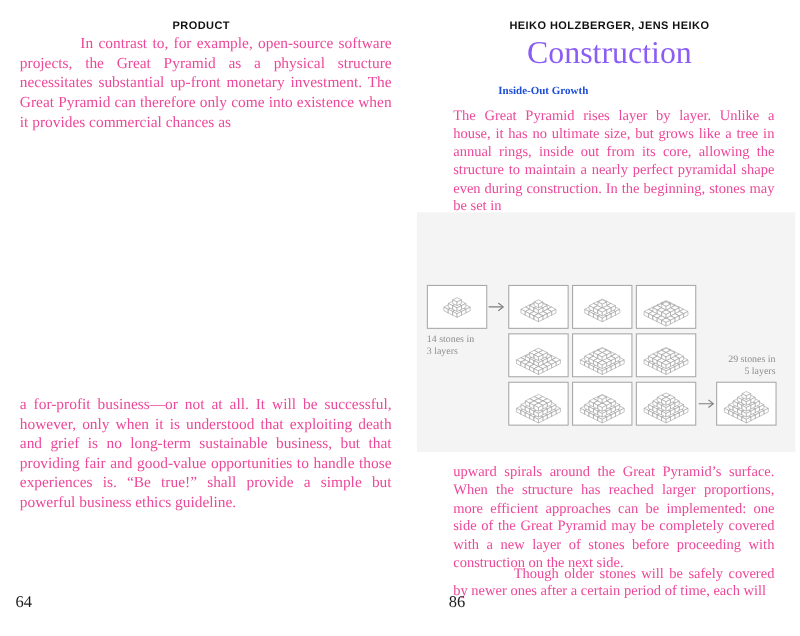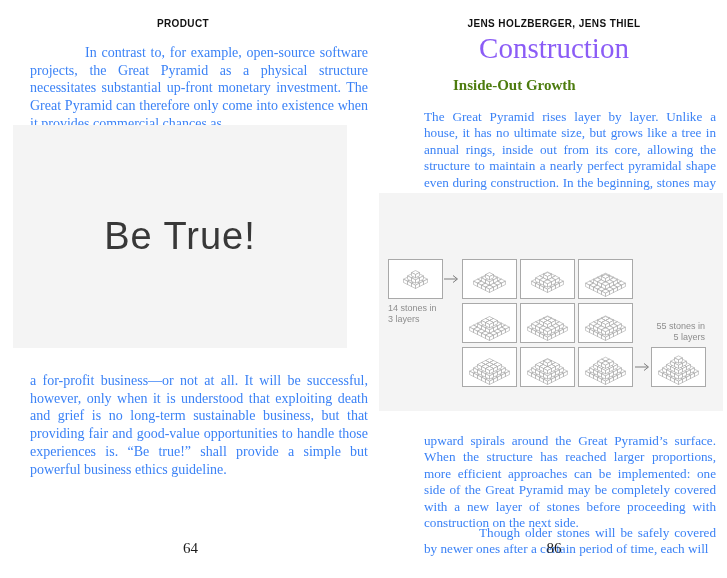--- a/index.html
+++ b/index.html
@@ -10,94 +10,91 @@
   .page{position:absolute;top:0;height:578px;}
   .page-left{left:0;width:363px;}
   .page-right{left:363px;width:364px;}
 
   .running-head{
     position:absolute;text-align:center;
     font-family:"Liberation Sans", sans-serif;font-weight:bold;
     font-size:10px;letter-spacing:.4px;color:#111;
   }
   .body-par{
-    position:absolute;margin:16px;text-align:justify;
-    font-size:14px;line-height:17.7px;color:#3b82f6;
+    position:absolute;margin:4px;text-align:justify;
+    font-size:14px;line-height:17.7px;color:#ec4899;
   }
   .indent{text-indent:55px;}
 
   
   .quote-box{
     position:absolute;left:13px;top:125px;width:334px;height:223px;
     display:flex;align-items:center;justify-content:center;
   }
   .quote-text{
     font-family:"Liberation Sans", sans-serif;font-weight:200;
     font-size:38px;letter-spacing:1px;color:#383838;
   }
   .page-number{
-    position:absolute;top:540px;text-align:center;
+    position:absolute;top:540px;text-align:left;
     font-size:15px;color:#1c1c1c;
   }
 
   
   .chapter-title{
     position:absolute;left:45px;top:32px;width:292px;text-align:center;
     font-size:29px;color:#8b5cf6;margin:0;font-weight:normal;
   }
   .section-subheading{
     position:absolute;left:90px;top:77px;margin:0;
-    font-size:15px;font-weight:bold;color:#4d7c0f;
+    font-size:10px;font-weight:bold;color:#1d4ed8;
   }
   .rp-par{font-size:13.2px;line-height:16.4px;}
 
   .figure-panel{
     position:absolute;left:16px;top:193px;width:344px;height:218px;
   }
   .figure-caption{
     position:absolute;left:10px;top:10px;width:320px;
     font-family:"Liberation Sans", sans-serif;font-weight:bold;
     font-size:10.5px;color:#161616;
   }
   .stage-box{
     position:absolute;width:55px;height:40px;background:#ffffff;
     border:1px solid #a9a9a9;box-sizing:border-box;
   }
   .stage-box svg{display:block;width:100%;height:100%;}
   .fig-label{
-    position:absolute;font-family:Liberation Sans, sans-serif;
+    position:absolute;font-family:Liberation Serif, serif;
     font-size:9px;line-height:11px;color:#8d8d8d;
   }
   .arrow-icon{position:absolute;width:16px;height:10px;}
 
   
   .r1{top:66px;} .r2{top:110px;} .r3{top:154px;}
   .c0{left:9px;} .c1{left:83px;} .c2{left:141px;} .c3{left:199px;} .c4{left:272px;}
 </style>
 </head>
 <body>
 
 <div class="spread">
 
   <div class="page page-left">
     <div class="running-head" style="left:14px;top:18px;width:338px;">PRODUCT</div>
 
     <p class="body-par indent" style="left:14px;top:28px;width:338px;">In contrast to, for example, open-source software projects, the Great Pyramid as a physical structure necessitates substantial up-front monetary investment. The Great Pyramid can therefore only come into existence when it provides commercial chances as</p>
 
-    <div class="quote-box" style="background: rgb(244, 244, 244);">
-      <span class="quote-text">Be True!</span>
-    </div>
 
     <p class="body-par" style="left:14px;top:356px;width:338px;">a for-profit business—or not at all. It will be successful, however, only when it is understood that exploiting death and grief is no long-term sustainable business, but that providing fair and good-value opportunities to handle those experiences is. “Be true!” shall provide a simple but powerful business ethics guideline.</p>
 
     <div class="page-number" style="left:14px;width:353px;">64</div>
   </div>
 
   <div class="page page-right">
-    <div class="running-head" style="left:45px;top:18px;width:292px;">JENS HOLZBERGER, JENS THIEL</div>
+    <div class="running-head" style="left:45px;top:18px;width:292px;">HEIKO HOLZBERGER, JENS HEIKO</div>
 
     <h1 class="chapter-title">Construction</h1>
 
     <h2 class="section-subheading">Inside-Out Growth</h2>
 
     <p class="body-par rp-par" style="left:45px;top:93px;width:292px;">The Great Pyramid rises layer by layer. Unlike a house, it has no ultimate size, but grows like a tree in annual rings, inside out from its core, allowing the structure to maintain a nearly perfect pyramidal shape even during construction. In the beginning, stones may be set in</p>
 
     <div class="figure-panel" style="background: rgb(244, 244, 244);">
 
       <div class="stage-box r1 c0">
@@ -805,21 +802,21 @@
             <polygon points="31.70,15.30 35.90,17.40 31.70,19.50 27.50,17.40" fill="#ffffff" stroke="#999999" stroke-width="0.55" stroke-linejoin="round"></polygon>
             <polygon points="27.50,17.40 31.70,19.50 31.70,23.00 27.50,20.90" fill="#ffffff" stroke="#999999" stroke-width="0.55" stroke-linejoin="round"></polygon>
             <polygon points="35.90,17.40 31.70,19.50 31.70,23.00 35.90,20.90" fill="#ffffff" stroke="#999999" stroke-width="0.55" stroke-linejoin="round"></polygon>
             <polygon points="27.50,17.40 31.70,19.50 27.50,21.60 23.30,19.50" fill="#ffffff" stroke="#999999" stroke-width="0.55" stroke-linejoin="round"></polygon>
             <polygon points="23.30,19.50 27.50,21.60 27.50,25.10 23.30,23.00" fill="#ffffff" stroke="#999999" stroke-width="0.55" stroke-linejoin="round"></polygon>
             <polygon points="31.70,19.50 27.50,21.60 27.50,25.10 31.70,23.00" fill="#ffffff" stroke="#999999" stroke-width="0.55" stroke-linejoin="round"></polygon>
           </svg>
         </div>
 
       <div class="fig-label" style="left: 256px; top: 128px; width: 70px; text-align: right; color: rgb(141, 141, 141);">
-        <div>55 stones in</div>
+        <div>29 stones in</div>
         <div>5 layers</div>
       </div>
 
       <div class="stage-box r3 c1">
           <svg viewBox="0 0 55 40">
             <polygon points="27.50,13.90 31.70,16.00 27.50,18.10 23.30,16.00" fill="#ffffff" stroke="#999999" stroke-width="0.55" stroke-linejoin="round"></polygon>
             <polygon points="23.30,16.00 27.50,18.10 27.50,21.60 23.30,19.50" fill="#ffffff" stroke="#999999" stroke-width="0.55" stroke-linejoin="round"></polygon>
             <polygon points="31.70,16.00 27.50,18.10 27.50,21.60 31.70,19.50" fill="#ffffff" stroke="#999999" stroke-width="0.55" stroke-linejoin="round"></polygon>
             <polygon points="23.30,16.00 27.50,18.10 23.30,20.20 19.10,18.10" fill="#ffffff" stroke="#999999" stroke-width="0.55" stroke-linejoin="round"></polygon>
             <polygon points="19.10,18.10 23.30,20.20 23.30,23.70 19.10,21.60" fill="#ffffff" stroke="#999999" stroke-width="0.55" stroke-linejoin="round"></polygon>

